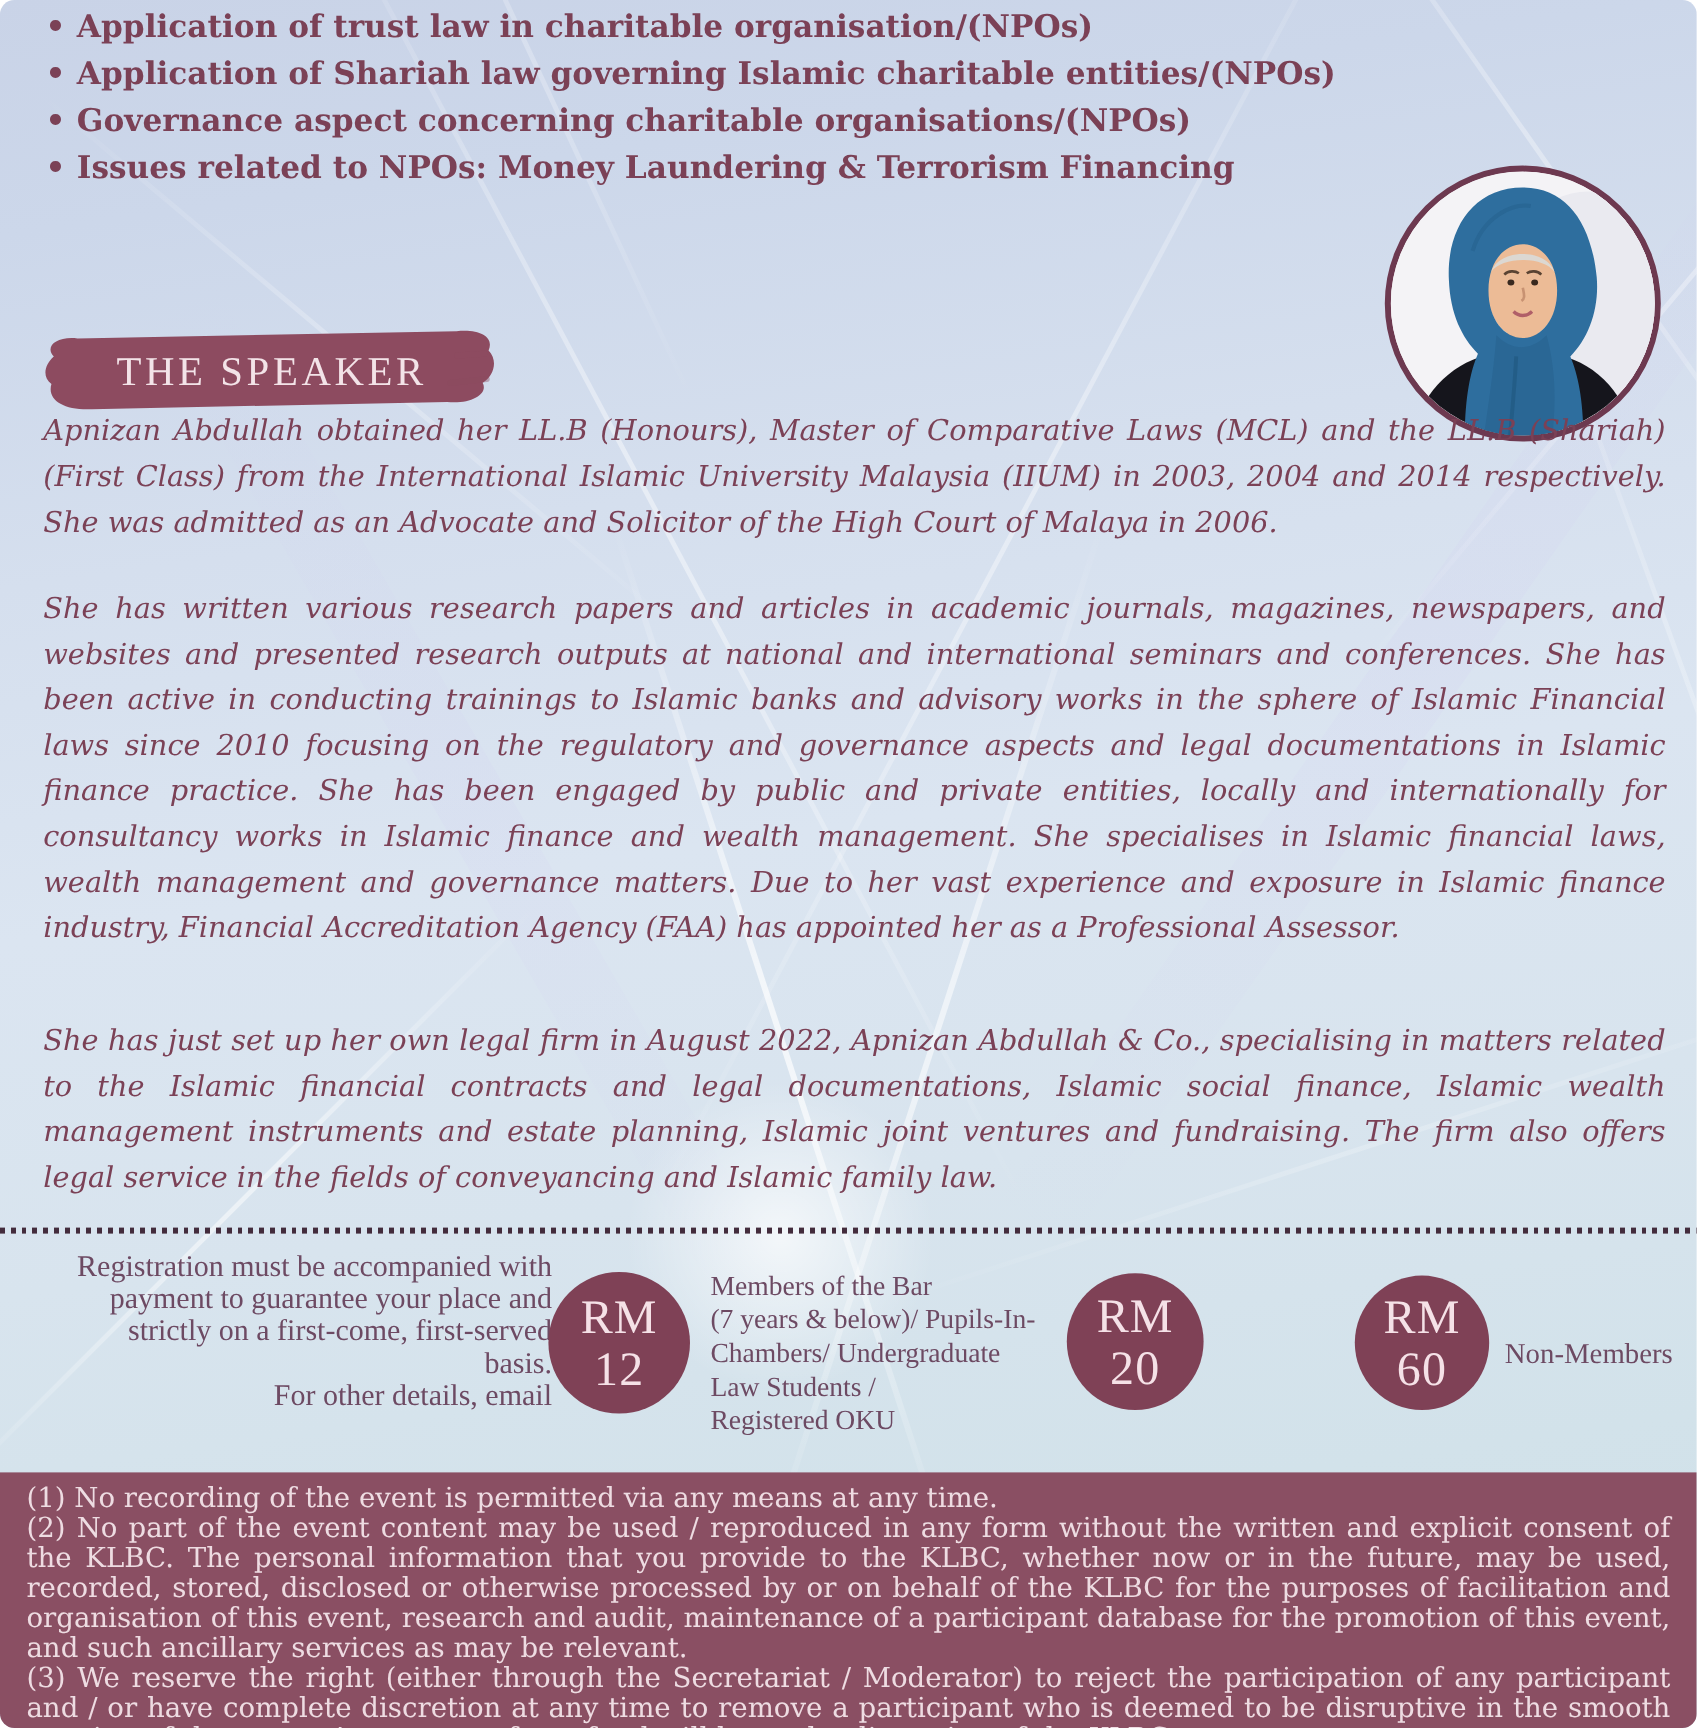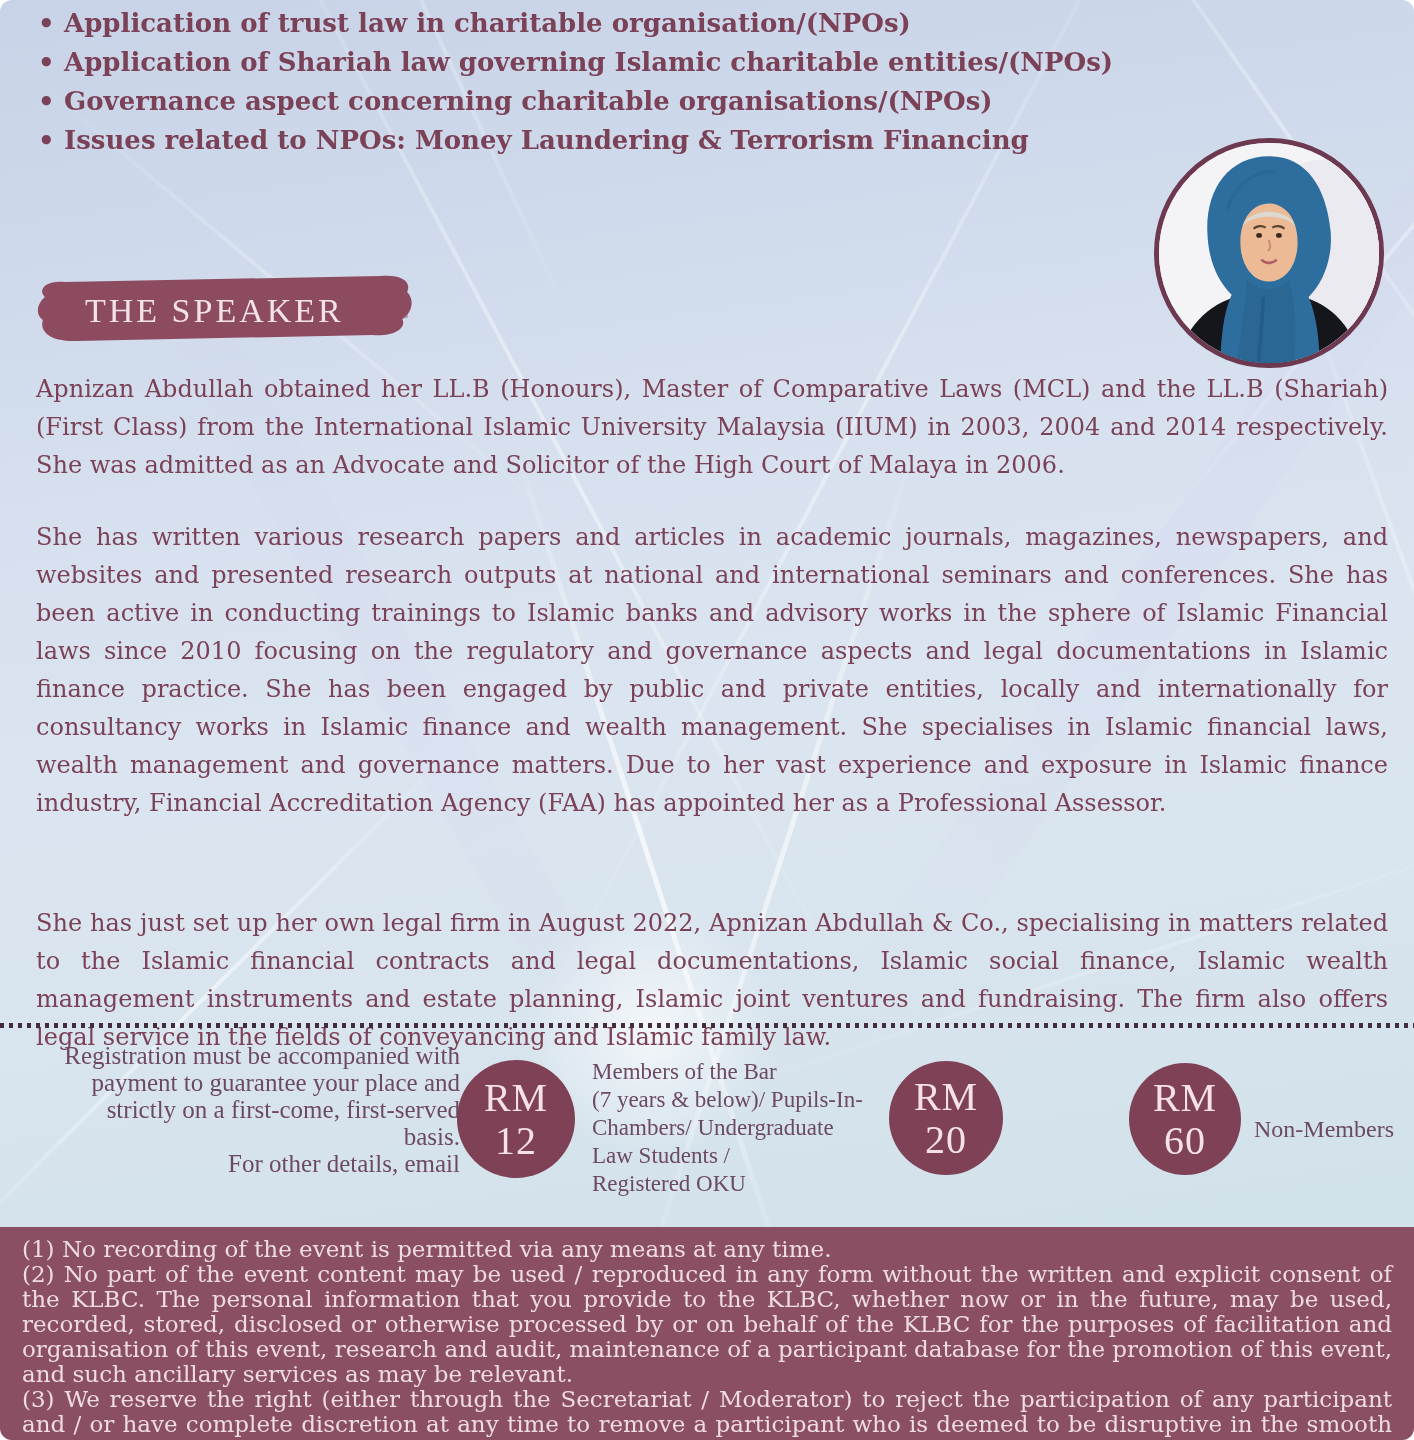--- a/index.html
+++ b/index.html
@@ -30,34 +30,34 @@
 
   
   .topics{position:absolute;left:36px;top:4px;right:30px;margin:0;padding:0;list-style:none;
     color:#7b4156;font-family:"DejaVu Serif",serif;font-weight:bold;font-size:26px;line-height:39px;}
   .topics li{position:relative;padding-left:28px;white-space:pre-line;}
   .topics li::before{content:"\2022";position:absolute;left:2px;top:0;}
 
   
   .speaker-heading{position:absolute;left:33px;top:273px;width:385px;height:76px;}
   .speaker-heading svg{position:absolute;inset:0;width:100%;height:100%;}
-  .heading-text{position:absolute;left:52px;top:0;height:76px;display:flex;align-items:center;
+  .heading-text{position:absolute;left:64px;top:0;height:76px;display:flex;align-items:center;
     color:#f3e3e8;font-size:34px;letter-spacing:3px;}
 
   
   .photo-wrap{position:absolute;left:1154px;top:138px;width:220px;height:220px;border-radius:50%;
     border:5px solid #6d3950;overflow:hidden;background:#f3f2f5;}
   .photo-wrap svg{display:block;width:100%;height:100%;}
 
   
-  .bio{position:absolute;left:36px;right:26px;top:370px;color:#7b4156;
-    font-family:"DejaVu Serif",serif;font-size:24px;line-height:38px;text-align:justify;}
+  .bio{position:absolute;left:36px;right:26px;top:340px;color:#7b4156;
+    font-family:"DejaVu Serif",serif;font-size:24px;line-height:38px;text-align:justify;font-style:italic;}
   .bio p{margin:0;}
   .bio p + p{margin-top:34px;}
-  .bio p.gap{margin-top:82px;}
+  .bio p.gap{margin-top:56px;}
 
   
   .divider{position:absolute;left:0;right:0;top:1023px;height:5px;
     background:repeating-linear-gradient(90deg,#432c3c 0 4px,rgba(0,0,0,0) 4px 9px);}
 
   
   .reg{position:absolute;left:4px;top:1042px;width:456px;text-align:right;color:#6d4a63;
     font-size:25px;line-height:27px;}
   .pre{white-space:pre-line;}
 

